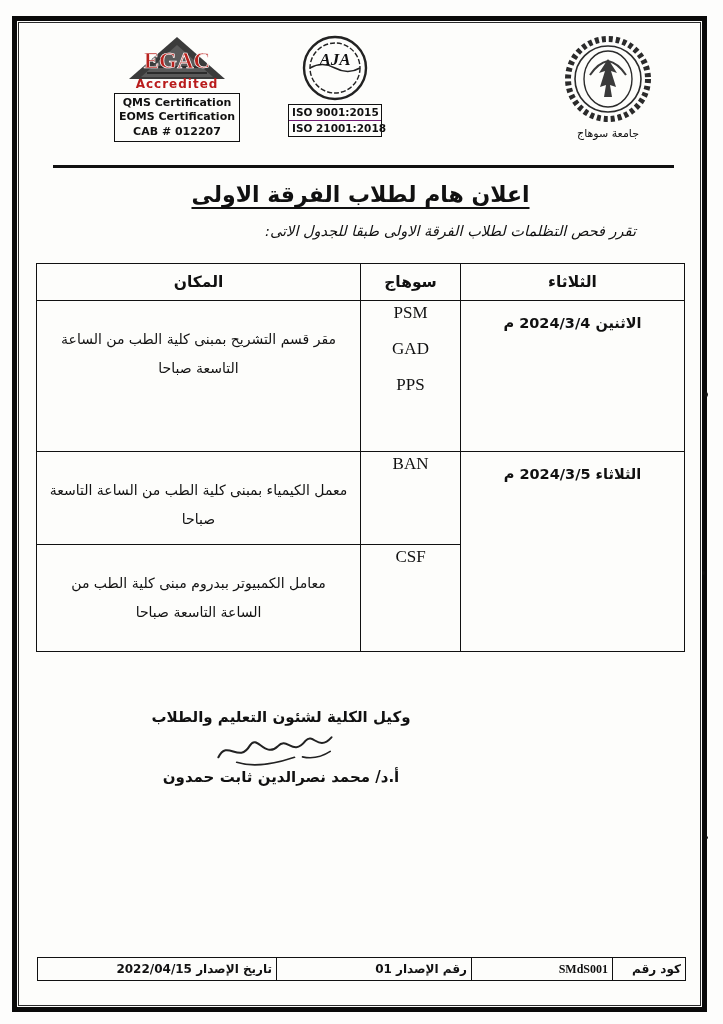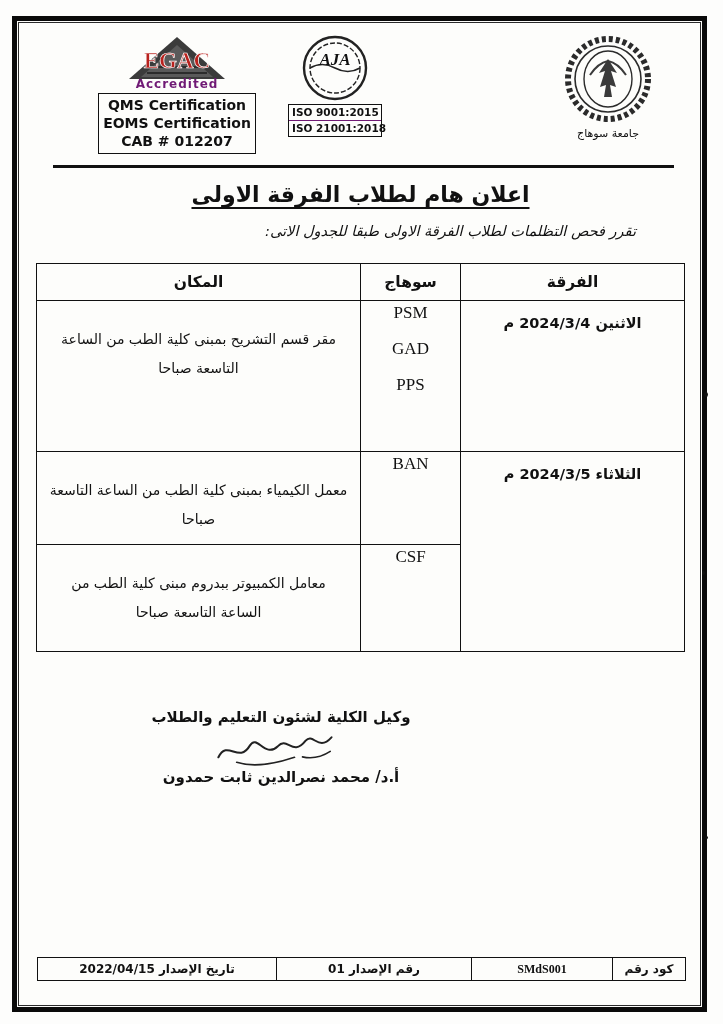--- a/index.html
+++ b/index.html
@@ -30,23 +30,23 @@
   .header{
     display:flex;align-items:flex-start;
     padding:4px 8px 0 12px;
     height:126px;box-sizing:border-box;
   }
   .logo-block{display:flex;flex-direction:column;align-items:center;justify-content:space-between;}
   .office-logo{width:122px;}
   .office-caption{font-size:10.5px;font-weight:bold;text-align:center;line-height:1.35;margin-top:2px;}
   .egac-block{width:120px;margin-left:78px;}
   .egac-name{fill:#b9221e;font-weight:bold;}
-  .egac-accredited{color:#701a75;font-weight:bold;font-size:12px;letter-spacing:1px;margin-top:-4px;}
+  .egac-accredited{color:#b91c1c;font-weight:bold;font-size:12px;letter-spacing:1px;margin-top:-4px;}
   .cert-box{border:1px solid #111;padding:2px 4px;margin-top:2px;text-align:center;}
-  .cert-box div{font-size:14px;font-weight:bold;line-height:1.3;white-space:nowrap;}
+  .cert-box div{font-size:11px;font-weight:bold;line-height:1.3;white-space:nowrap;}
   .aja-block{width:92px;margin-left:52px;}
   .iso-box{border:1.5px solid #111;margin-top:3px;text-align:center;width:100%;}
   .iso-box div{font-size:10.5px;font-weight:bold;line-height:1.45;white-space:nowrap;padding:0 3px;}
   .iso-box div:first-child{border-bottom:1px solid #701a75;}
   .univ-block{margin-left:auto;margin-right:26px;width:104px;}
   .univ-caption{font-size:11px;font-weight:normal;margin-top:0px;}
   
   .rule{border:0;border-top:3px solid #111;margin:8px 20px 10px 26px;}
   .doc-title{
     direction:rtl;text-align:center;
@@ -110,21 +110,21 @@
   .sig-scribble{margin:2px auto 0 auto;display:block;transform:rotate(-3deg);}
   .sig-name{font-size:15px;font-weight:600;margin-top:0px;}
   
   .footer-wrap{margin-top:auto;display:flex;justify-content:flex-end;padding-right:8px;}
   table.footer{
     direction:rtl;border-collapse:collapse;table-layout:fixed;
   }
   table.footer td{
     border:1.4px solid #111;
     height:22px;
-    font-size:12px;font-weight:bold;text-align:center;
+    font-size:12px;font-weight:bold;
     padding:0 4px;white-space:nowrap;
   }
   .f-code-label{width:64px;}
   .f-code-value{width:132px;font-family:"Liberation Serif", serif;font-size:13.5px;}
   .f-issue{width:186px;}
   .f-date{width:230px;}
   
   .speckle{position:absolute;background:#111;border-radius:50%;}
 </style>
 </head>
@@ -185,21 +185,21 @@
       <p class="doc-intro">تقرر فحص التظلمات لطلاب الفرقة الاولى طبقا للجدول الاتى:</p>
 
       <table class="sched">
         <colgroup>
           <col class="col-date">
             <col class="col-subj">
             <col class="col-place">
         </colgroup>
         <thead>
           <tr>
-            <th>الفرقة</th>
+            <th>الثلاثاء</th>
             <th>سوهاج</th>
             <th>المكان</th>
           </tr>
         </thead>
         <tbody>
           <tr class="row-1">
             <td class="date-cell">الاثنين 2024/3/4 م</td>
             <td class="subject-cell">
               <span>PSM</span>
               <span>GAD</span>

